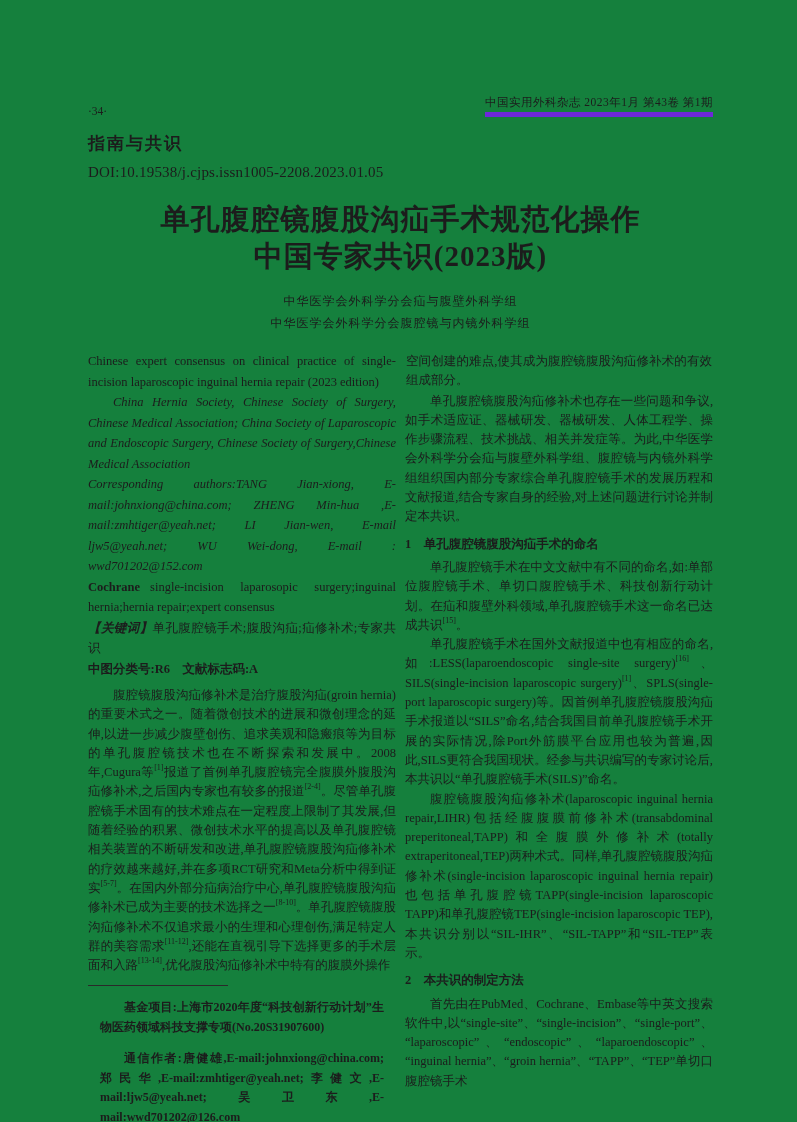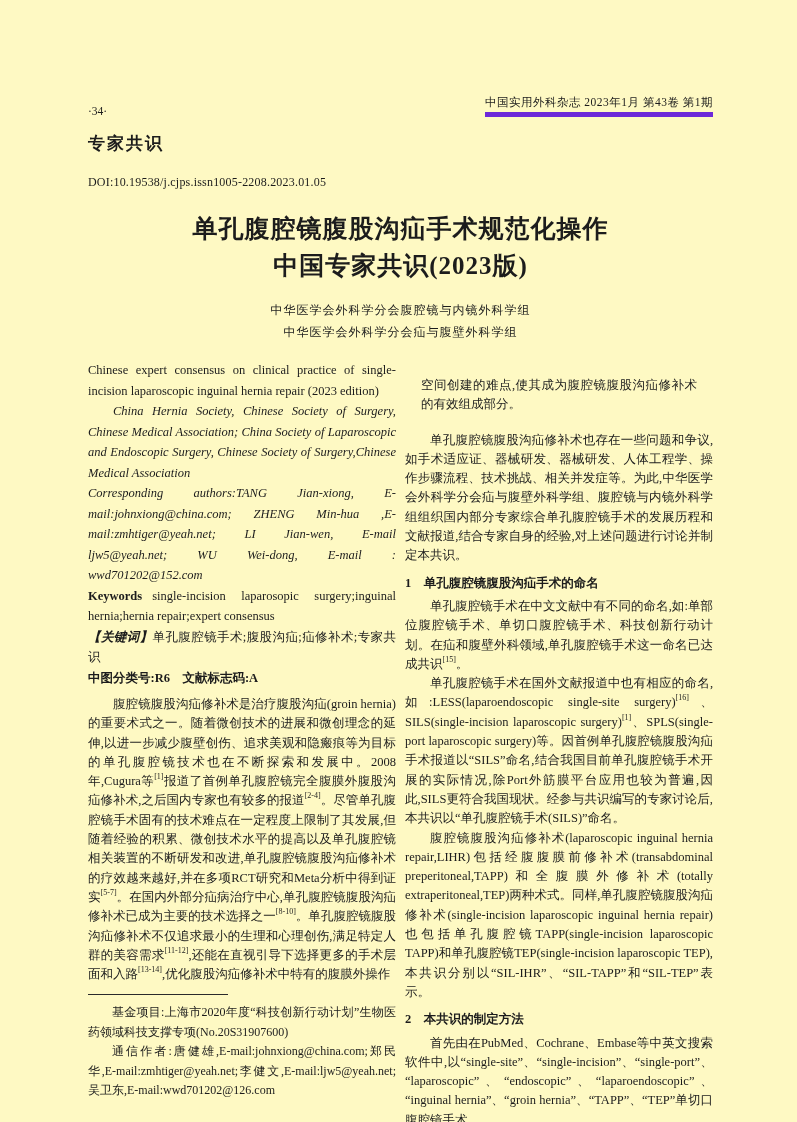--- a/index.html
+++ b/index.html
@@ -1,86 +1,86 @@
 <!DOCTYPE html>
 <html lang="zh"><head>
 <meta charset="utf-8">
 <style>
   html,body{margin:0;padding:0;background:#ffffff;}
   .page{
     position:relative;
     width:797px;height:1122px;
     box-sizing:border-box;
     padding:95px 84px 0 88px;
-    background:#fef9c3;
+    background:#15803d;
     color:#1c1c1c;
     font-family:"Liberation Serif","DejaVu Serif",serif;
     overflow:hidden;
   }
   
   .header-row{display:flex;justify-content:space-between;align-items:flex-end;font-size:11.5px;}
   .journal-ref{border-bottom:5px solid #6d28d9;padding-bottom:2px;letter-spacing:.5px;}
   .section-label{margin-top:15px;font-size:17px;font-weight:bold;letter-spacing:2px;}
-  .doi{margin-top:20px;font-size:12px;letter-spacing:.2px;}
+  .doi{margin-top:9px;font-size:15px;letter-spacing:.2px;}
   
-  .title{margin:20px 0 0 0;text-align:center;font-size:25px;font-weight:bold;line-height:37px;letter-spacing:1px;}
+  .title{margin:20px 0 0 0;text-align:center;font-size:29px;font-weight:bold;line-height:37px;letter-spacing:1px;}
   .authors{margin-top:15px;text-align:center;font-size:12px;line-height:22px;letter-spacing:1px;}
   
   .columns{display:flex;gap:9px;margin-top:17px;}
   .col{width:308px;font-size:12.5px;line-height:19.3px;text-align:justify;}
   
   .abs{line-height:20.5px;}
   .abs p{margin:0;}
   .abs-title{font-weight:normal;}
   .abs-italic{font-style:italic;}
   .kw-label{font-weight:bold;margin-right:10px;}
   .kwzh-label{font-weight:bold;margin-right:0;font-style:italic;}
   .classification{font-weight:bold;}
   
   .para{margin:0;text-indent:2em;}
-  .para-cont{margin:16px;text-indent:0;}
+  .para-cont{margin:1px;text-indent:0;}
   sup{font-size:8px;line-height:0;position:relative;top:-1px;}
   
   .footnote{margin-top:10px;font-size:12px;line-height:19.5px;}
   .footnote-divider{width:140px;border-top:1.5px solid #2a2a2a;margin-bottom:8px;}
-  .footnote p{margin:0;text-indent:2em;}
+  .footnote p{margin:12px;text-indent:2em;font-weight:bold;}
   
   .sec-heading{font-weight:bold;margin:8px 0 4px 0;text-indent:0;}
 </style>
 </head>
 <body>
 
 <div class="page">
 
   <div class="header-row">
     <span>·34·</span>
     <span class="journal-ref">中国实用外科杂志 2023年1月 第43卷 第1期</span>
   </div>
 
-  <div class="section-label">专家共识</div>
+  <div class="section-label">指南与共识</div>
   <div class="doi">DOI:10.19538/j.cjps.issn1005-2208.2023.01.05</div>
 
   <h1 class="title">
     <span>单孔腹腔镜腹股沟疝手术规范化操作</span><br>
     <span>中国专家共识(2023版)</span>
   </h1>
 
   <div class="authors">
+    <div>中华医学会外科学分会疝与腹壁外科学组</div>
     <div>中华医学会外科学分会腹腔镜与内镜外科学组</div>
-    <div>中华医学会外科学分会疝与腹壁外科学组</div>
   </div>
 
   <div class="columns">
 
     <div class="col">
       <div class="abs">
         <p class="abs-title">Chinese expert consensus on clinical practice of single-incision laparoscopic inguinal hernia repair (2023 edition)</p>
         <p class="abs-italic" style="text-indent:2em;">China Hernia Society, Chinese Society of Surgery, Chinese Medical Association; China Society of Laparoscopic and Endoscopic Surgery, Chinese Society of Surgery,Chinese Medical Association</p>
         <p class="abs-italic">Corresponding authors:TANG Jian-xiong, E-mail:johnxiong@china.com; ZHENG Min-hua ,E-mail:zmhtiger@yeah.net; LI Jian-wen, E-mail ljw5@yeah.net; WU Wei-dong, E-mail : wwd701202@152.com</p>
-        <p><span class="kw-label">Keywords</span><span>single-incision laparosopic surgery;inguinal hernia;hernia repair;expert consensus</span></p>
+        <p><span class="kw-label">Cochrane</span><span>single-incision laparosopic surgery;inguinal hernia;hernia repair;expert consensus</span></p>
         <p><span class="kwzh-label">【关键词】</span><span>单孔腹腔镜手术;腹股沟疝;疝修补术;专家共识</span></p>
         <p class="classification">中图分类号:R6　文献标志码:A</p>
       </div>
 
       <p class="para" style="margin-top:7px;"><span>腹腔镜腹股沟疝修补术是治疗腹股沟疝(groin hernia)的重要术式之一。随着微创技术的进展和微创理念的延伸,以进一步减少腹壁创伤、追求美观和隐瘢痕等为目标的单孔腹腔镜技术也在不断探索和发展中。2008年,Cugura等</span><sup>[1]</sup><span>报道了首例单孔腹腔镜完全腹膜外腹股沟疝修补术,之后国内专家也有较多的报道</span><sup>[2-4]</sup><span>。尽管单孔腹腔镜手术固有的技术难点在一定程度上限制了其发展,但随着经验的积累、微创技术水平的提高以及单孔腹腔镜相关装置的不断研发和改进,单孔腹腔镜腹股沟疝修补术的疗效越来越好,并在多项RCT研究和Meta分析中得到证实</span><sup>[5-7]</sup><span>。在国内外部分疝病治疗中心,单孔腹腔镜腹股沟疝修补术已成为主要的技术选择之一</span><sup>[8-10]</sup><span>。单孔腹腔镜腹股沟疝修补术不仅追求最小的生理和心理创伤,满足特定人群的美容需求</span><sup>[11-12]</sup><span>,还能在直视引导下选择更多的手术层面和入路</span><sup>[13-14]</sup><span>,优化腹股沟疝修补术中特有的腹膜外操作</span></p>
 
       <div class="footnote">
         <div class="footnote-divider"></div>
         <p>基金项目:上海市2020年度“科技创新行动计划”生物医药领域科技支撑专项(No.20S31907600)</p>
         <p>通信作者:唐健雄,E-mail:johnxiong@china.com;郑民华,E-mail:zmhtiger@yeah.net;李健文,E-mail:ljw5@yeah.net;吴卫东,E-mail:wwd701202@126.com</p>

